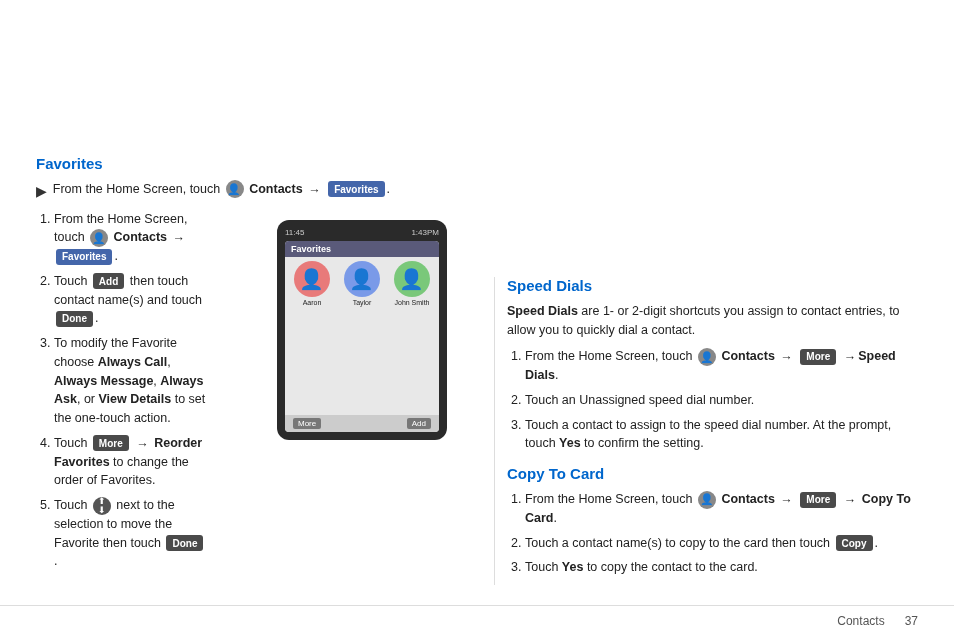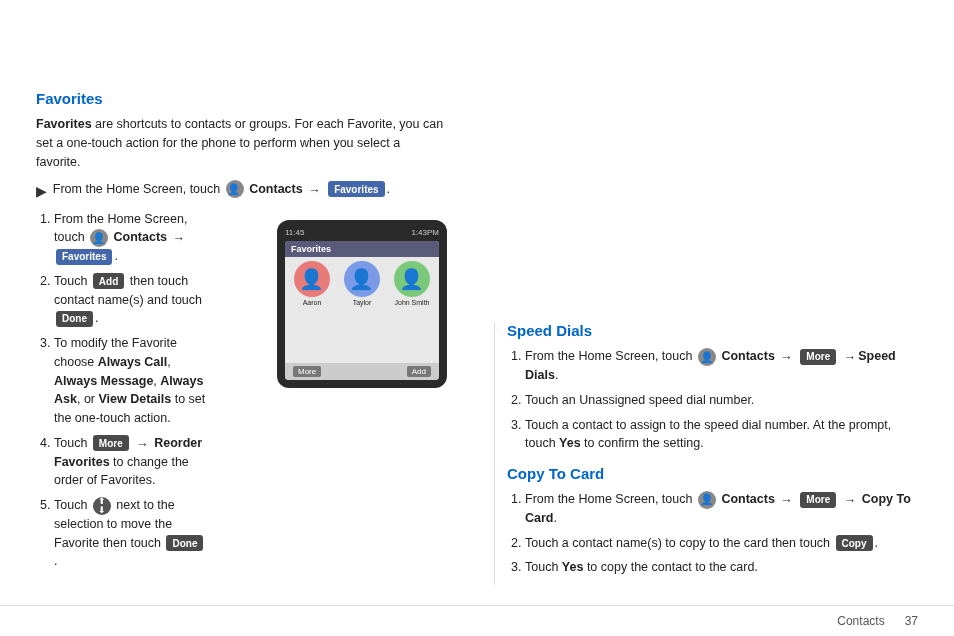--- a/index.html
+++ b/index.html
@@ -102,21 +102,21 @@
       margin: 0 2px;
       color: #fff;
       font-size: 11px;
     }
     .arrow-text {
       font-weight: bold;
       margin: 0 2px;
     }
     .phone-mockup {
       width: 170px;
-      height: 168px;
+      height: 220px;
       background: #2a2a2a;
       border-radius: 12px;
       padding: 8px;
       margin: 10px 0 10px 60px;
       display: flex;
       flex-direction: column;
     }
     .phone-status-bar {
       display: flex;
       justify-content: space-between;
@@ -214,23 +214,20 @@
       line-height: 1;
     }
   </style>
 </head>
 <body>
 
 <div class="page">
 
   <div class="left-col">
     <div class="section-title">Favorites</div>
-    <p>
-      <span class="bold">Favorites</span> are shortcuts to contacts or groups. For each Favorite, you can set a one-touch action for the phone to perform when you select a favorite.
-    </p>
 
     <div class="bullet-line">
       <span class="arrow-bullet">▶</span>
       <span>
         From the Home Screen, touch
         <span class="inline-icon-contacts">👤</span>
         <span class="bold">Contacts</span>
         <span class="arrow-text">→</span>
         <span class="inline-btn inline-btn-blue">Favorites</span>.
       </span>
@@ -285,20 +282,23 @@
             <span class="phone-bottom-btn">More</span>
             <span class="phone-bottom-btn">Add</span>
           </div>
         </div>
       </div>
     </div>
   </div>
 
   <div class="right-col">
     <div class="section-title">Speed Dials</div>
+    <p>
+      <span class="bold">Speed Dials</span> are 1- or 2-digit shortcuts you assign to contact entries, to allow you to quickly dial a contact.
+    </p>
 
     <ol>
       <li>
         From the Home Screen, touch
         <span class="inline-icon-contacts">👤</span>
         <span class="bold">Contacts</span>
         <span class="arrow-text">→</span>
         <span class="inline-btn">More</span>
         <span class="arrow-text">→</span><span class="bold">Speed Dials</span>.
       </li>

